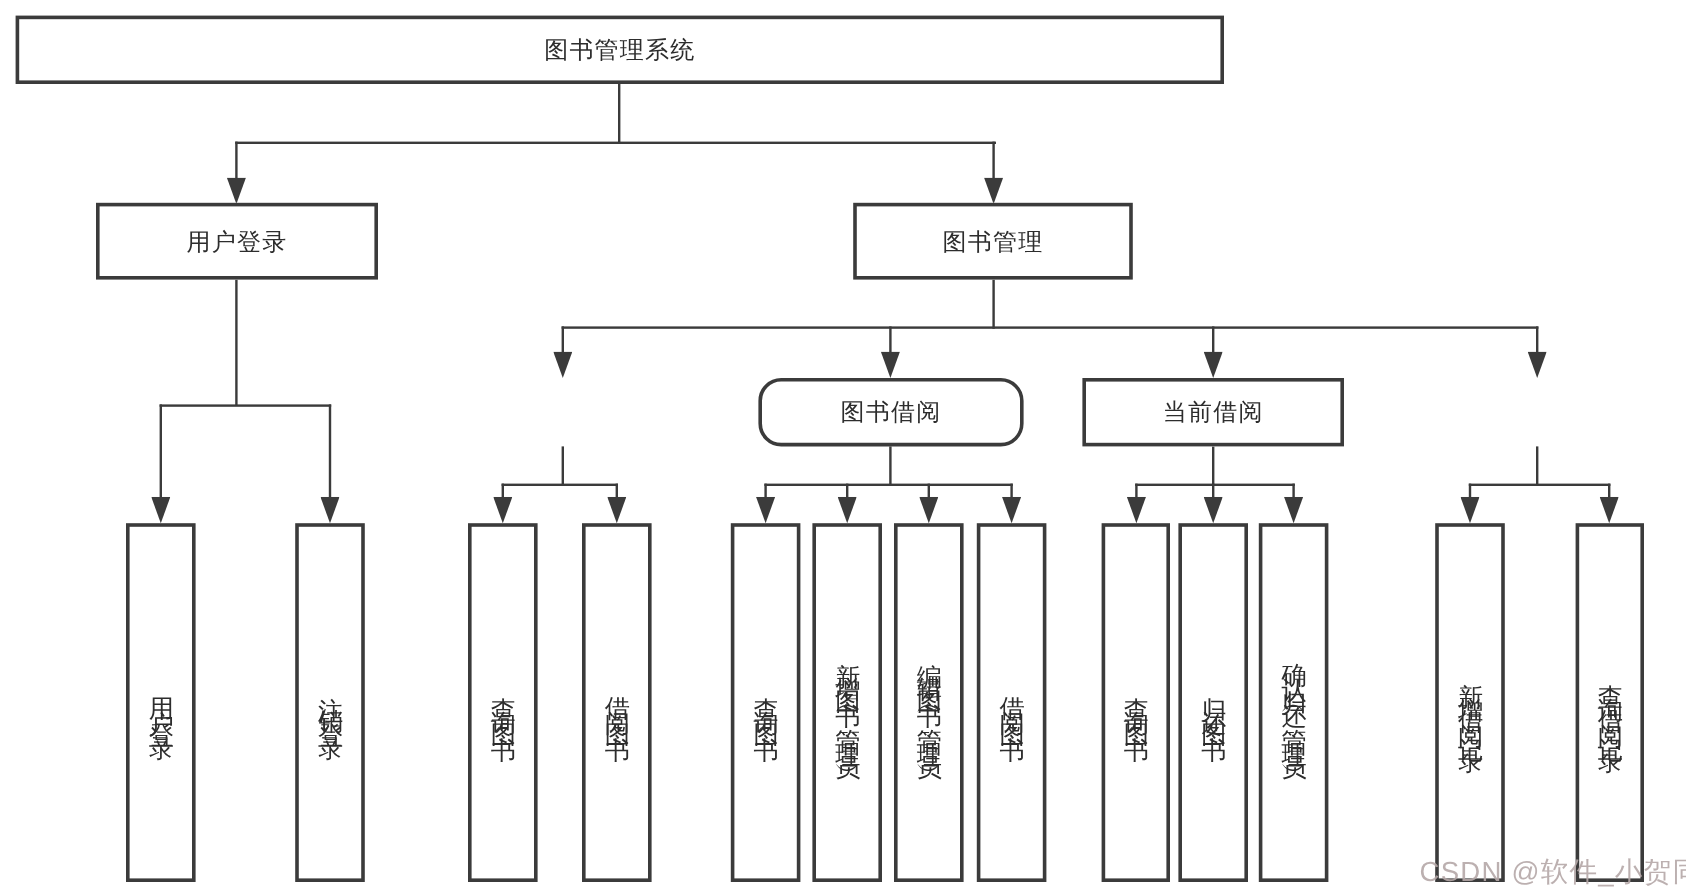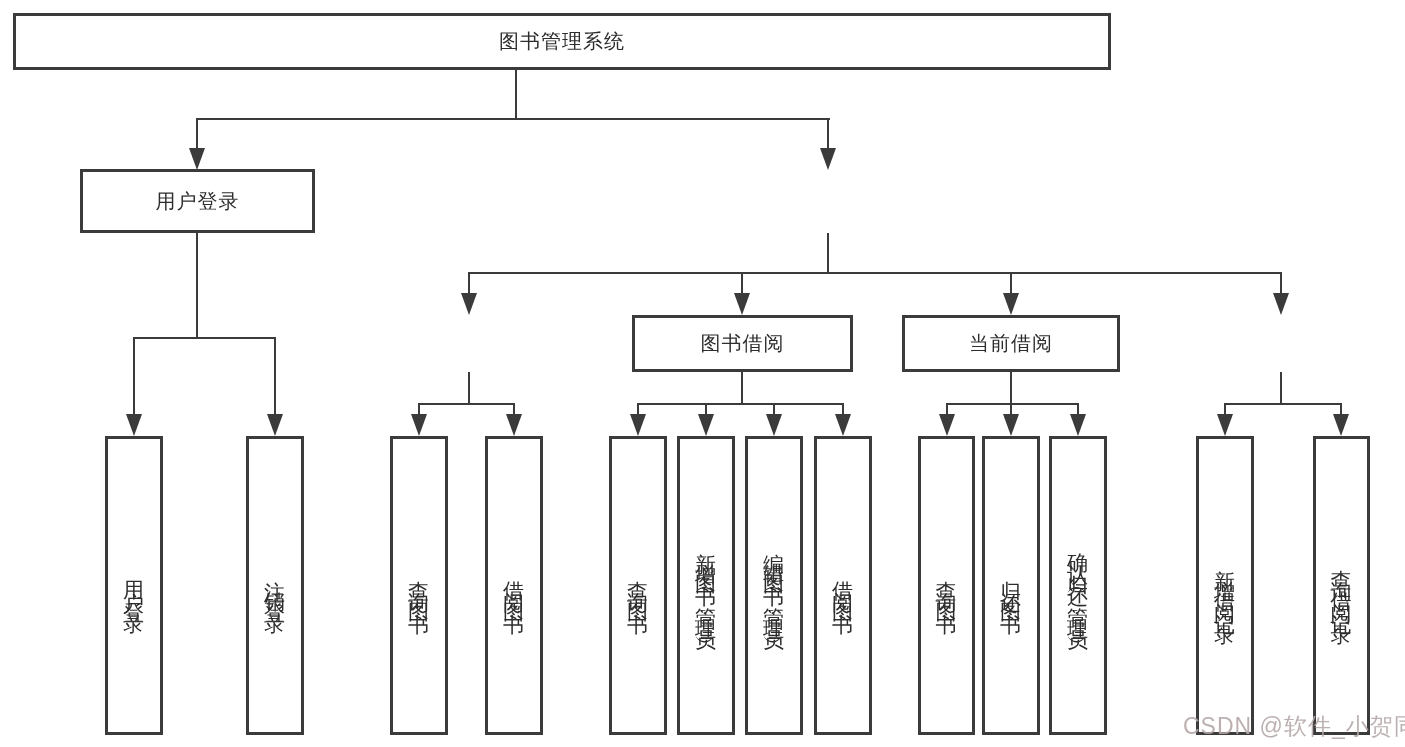--- a/index.html
+++ b/index.html
@@ -123,29 +123,32 @@
   <div class="arrow" style="left:1003px; top:414px;"></div>
   <div class="arrow" style="left:1070px; top:414px;"></div>
 
   <div class="vline" style="left:1280px; top:372px; height:33px;"></div>
   <div class="hline" style="left:1224px; top:403px; width:118px;"></div>
   <div class="vline" style="left:1224px; top:403px; height:14px;"></div>
   <div class="vline" style="left:1340px; top:403px; height:14px;"></div>
   <div class="arrow" style="left:1217px; top:414px;"></div>
   <div class="arrow" style="left:1333px; top:414px;"></div>
 
-  <div class="node" style="left:13px; top:13px; width:1098px; height:57px;">
+  <div class="node" style="left:13px; top:13px; width:1007px; height:57px;">
     <span>图书管理系统</span>
   </div>
 
   <div class="node" style="left:80px; top:169px; width:235px; height:64px;">
     <span>用户登录</span>
   </div>
+  <div class="node" style="left:711px; top:169px; width:233px; height:64px;">
+    <span>图书管理</span>
+  </div>
 
-  <div class="node" style="left:632px; top:315px; width:221px; height:57px;">
+  <div class="node" style="left:632px; top:315px; width:221px; height:57px;border-radius:19px;">
     <span>图书借阅</span>
   </div>
   <div class="node" style="left:902px; top:315px; width:218px; height:57px;">
     <span>当前借阅</span>
   </div>
 
   <div class="vnode" style="left:105px; width:58px;">
     <span class="vtext">用户登录</span>
   </div>
   <div class="vnode" style="left:246px; width:58px;">

